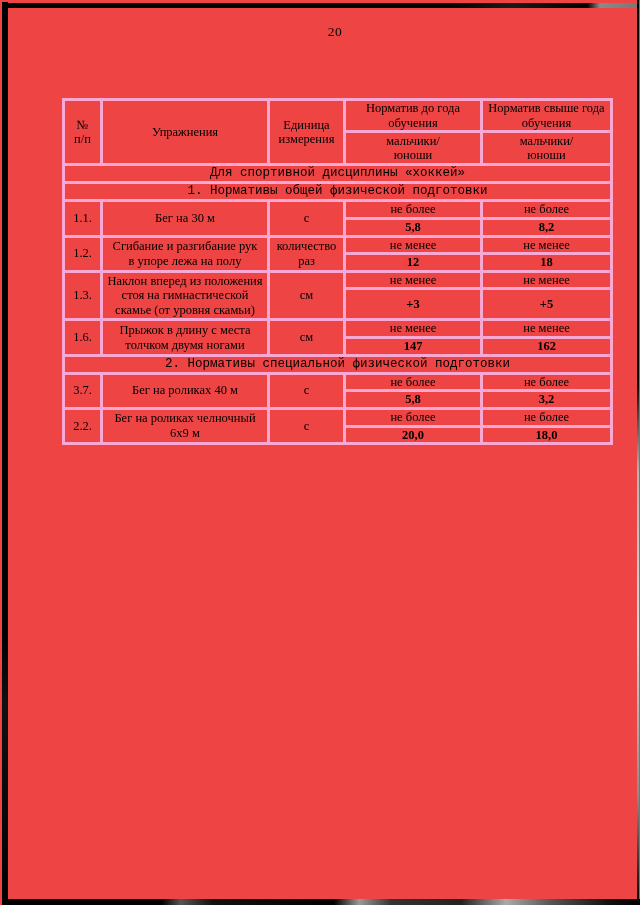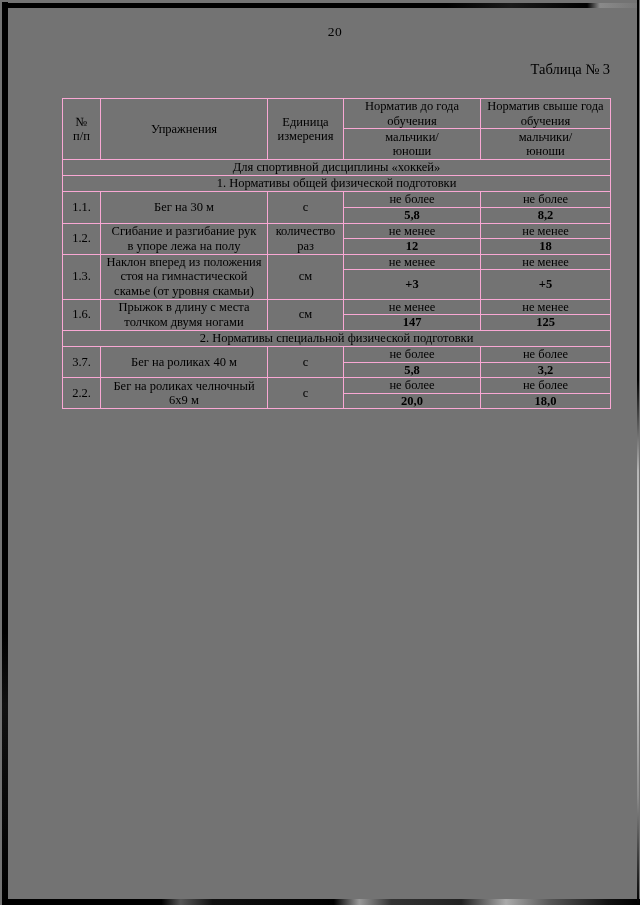--- a/index.html
+++ b/index.html
@@ -4,21 +4,21 @@
 <style>
   html, body {
     margin: 0;
     padding: 0;
     background: #ffffff;
   }
   .page {
     position: relative;
     width: 640px;
     height: 905px;
-    background: #737373;
+    background: #ef4444;
     overflow: hidden;
     font-family: "Liberation Serif", "DejaVu Serif", serif;
     color: #000000;
   }
   
   .edge { position: absolute; pointer-events: none; }
   .edge-left {
     left: 2px; top: 2px; width: 6px; height: 901px;
     background: linear-gradient(180deg, #000 0 70%, #111 78%, #000 100%);
   }
@@ -54,48 +54,47 @@
   }
   table.doc-table {
     position: absolute;
     left: 62px;
     top: 98px;
     width: 548px;
     border-collapse: collapse;
     table-layout: fixed;
   }
   table.doc-table td {
-    border: 1px solid #f9a8d4;
+    border: 3px solid #f9a8d4;
     text-align: center;
     vertical-align: middle;
     font-size: 12.5px;
     line-height: 1.17;
     padding: 0 2px;
     white-space: pre-line;
     overflow: hidden;
     margin-top: 20px;
   }
   tr.hdr-top td { height: 28px; }
   tr.hdr-sub td { height: 30px; }
-  tr.row-section td { height: 15px; }
+  tr.row-section td { height: 15px; font-family: Liberation Mono, monospace; }
   tr.sub-label td { height: 14px; }
   tr.sub-value td { height: 14px; font-weight: bold; }
   tr.sub-value.tall td { height: 28px; }
 </style>
 </head>
 <body>
 
 <div class="page">
   <div class="edge edge-left"></div>
   <div class="edge edge-top"></div>
   <div class="edge edge-bottom"></div>
   <div class="edge edge-right"></div>
 
   <div class="page-number">20</div>
-  <div class="table-caption">Таблица № 3</div>
 
   <table class="doc-table">
     <colgroup>
       <col style="width:38px">
       <col style="width:167px">
       <col style="width:76px">
       <col style="width:137px">
       <col style="width:130px">
     </colgroup>
     <tbody>
@@ -167,21 +166,21 @@
       <tr class="sub-label">
         <td rowspan="2">1.6.</td>
         <td rowspan="2">Прыжок в длину с места
 толчком двумя ногами</td>
         <td rowspan="2">см</td>
         <td>не менее</td>
         <td>не менее</td>
       </tr>
       <tr class="sub-value">
         <td>147</td>
-        <td>125</td>
+        <td>162</td>
       </tr>
 
       <tr class="row-section">
         <td colspan="5">2. Нормативы специальной физической подготовки</td>
       </tr>
 
       <tr class="sub-label">
         <td rowspan="2">3.7.</td>
         <td rowspan="2">Бег на роликах 40 м</td>
         <td rowspan="2">с</td>

